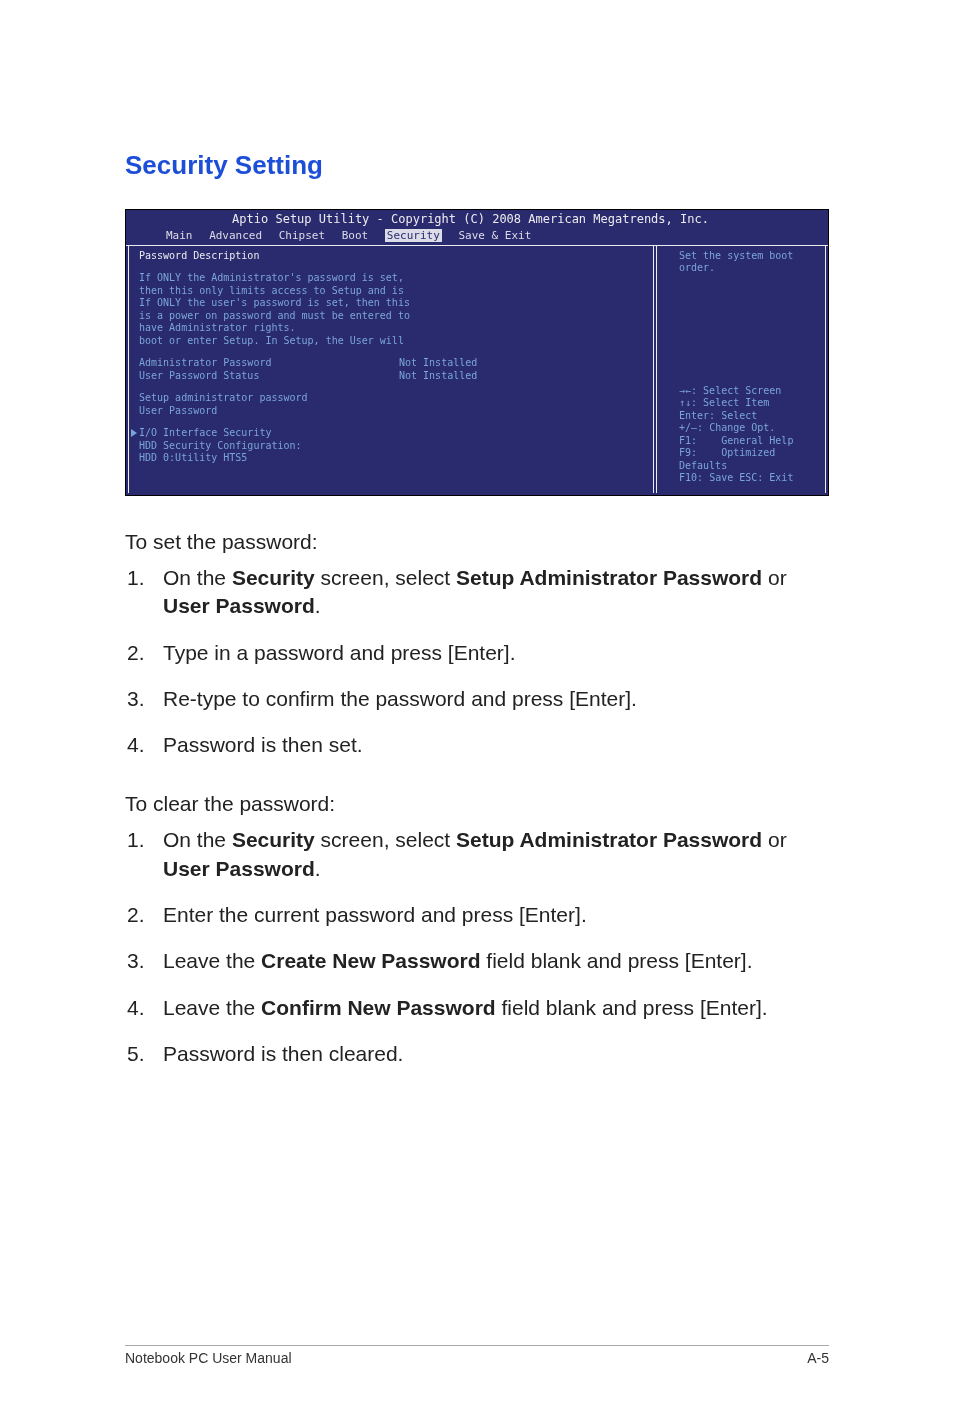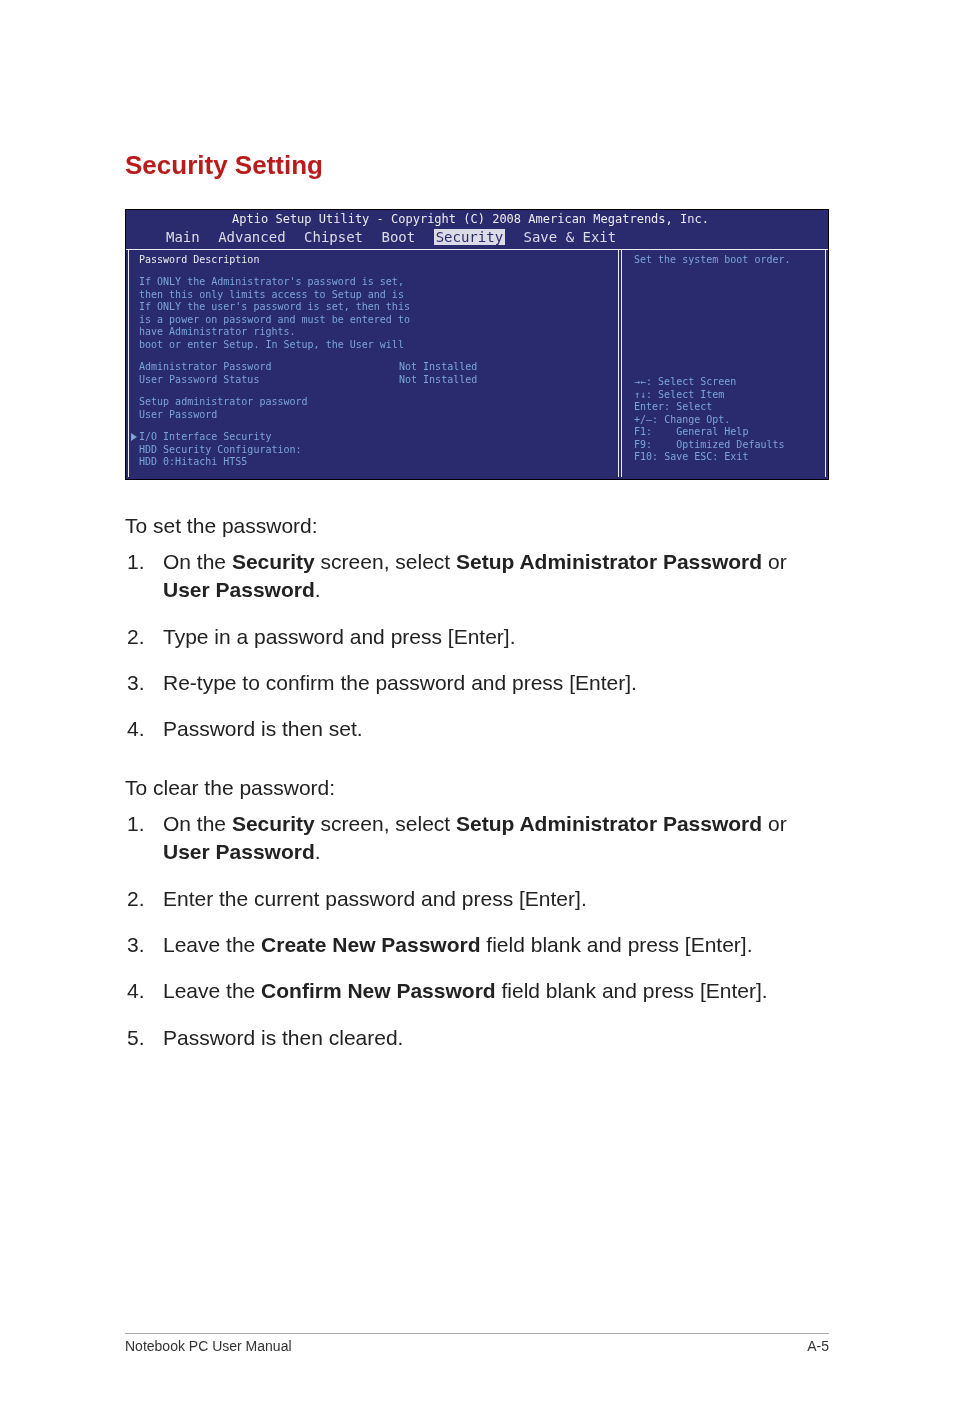--- a/index.html
+++ b/index.html
@@ -8,67 +8,67 @@
     height: 1418px;
     background: #ffffff;
     font-family: "Segoe UI", Arial, sans-serif;
     position: relative;
     padding: 150px 125px 0 125px;
     color: #111;
   }
   .section-title {
     font-size: 26px;
     font-weight: 700;
-    color: #b91c1c;
+    color: #1d4ed8;
     margin-bottom: 28px;
   }
   
   .bios {
     background: #2a2a6e;
     border: 1px solid #000;
     width: 704px;
     color: #ececf0;
     font-family: "DejaVu Sans Mono", "Menlo", "Consolas", monospace;
     font-size: 10px;
     line-height: 1.25;
     margin-bottom: 32px;
   }
   .bios-header {
     text-align: center;
     padding: 2px 13px 0 0;
     font-size: 12px;
   }
   .bios-menubar {
     padding: 2px 0 2px 40px;
-    font-size: 14px;
+    font-size: 11px;
   }
   .bios-menubar span { margin-right: 10px; color: #dcdce8; }
   .bios-menubar .sel {
     background: #dcdce8;
     color: #2a2a6e;
     padding: 0 2px;
   }
   .bios-body {
     display: flex;
     border-top: 1px solid #ececf0;
   }
   .bios-left {
     flex: 1 1 auto;
     border: 1px solid #ececf0;
     border-top: none;
     border-bottom: none;
     padding: 4px 14px 8px 10px;
     margin: 0 2px 2px 2px;
   }
   .bios-right {
-    width: 205px;
+    width: 170px;
     border: 1px solid #ececf0;
     border-top: none;
     border-bottom: none;
-    padding: 4px 8px 8px 12px;
+    padding: 4px 8px 8px 22px;
     margin: 0 2px 2px 0;
   }
   .pw-row {
     display: flex;
   }
   .pw-label { width: 260px; color: #7aa5d8; }
   .pw-val { color: #7aa5d8; }
   .blue-text { color: #7aa5d8; }
   .white-text { color: #ececf0; }
   .bios-footer {
@@ -103,21 +103,21 @@
     width: 38px;
     flex: 0 0 38px;
     padding-left: 2px;
   }
   .li .content { flex: 1 1 auto; }
   .b { font-weight: 700; }
   .section-gap { height: 12px; }
   
   .page-footer {
     position: absolute;
-    bottom: 64px;
+    bottom: 52px;
     left: 125px;
     right: 125px;
     border-top: 1px solid #aaa;
     padding-top: 4px;
     display: flex;
     justify-content: space-between;
     font-size: 14px;
     color: #333;
   }
 </style>
@@ -156,21 +156,21 @@
         <div class="pw-val">Not Installed</div>
       </div>
       <div style="height:10px"></div>
       <div class="blue-text">Setup administrator password</div>
       <div class="blue-text">User Password</div>
       <div style="height:10px"></div>
       <div style="margin-left:-8px;">
         <span class="tri"></span><span class="blue-text">I/O Interface Security</span>
       </div>
       <div class="blue-text">HDD Security Configuration:</div>
-      <div class="blue-text">HDD 0:Hitachi HTS5</div>
+      <div class="blue-text">HDD 0:Utility HTS5</div>
     </div>
     <div class="bios-right">
       <div class="blue-text">Set the system boot order.</div>
       <div class="help-gap"></div>
       <div class="blue-text"><span class="arrow">→←:</span> <span>Select Screen</span></div>
       <div class="blue-text"><span class="arrow">↑↓:</span> <span>Select Item</span></div>
       <div class="blue-text"><span>Enter:</span> <span>Select</span></div>
       <div class="blue-text"><span>+/—:</span> <span>Change Opt.</span></div>
       <div class="blue-text"><span>F1:</span>&nbsp;&nbsp;&nbsp;&nbsp;<span>General Help</span></div>
       <div class="blue-text"><span>F9:</span>&nbsp;&nbsp;&nbsp;&nbsp;<span>Optimized Defaults</span></div>

